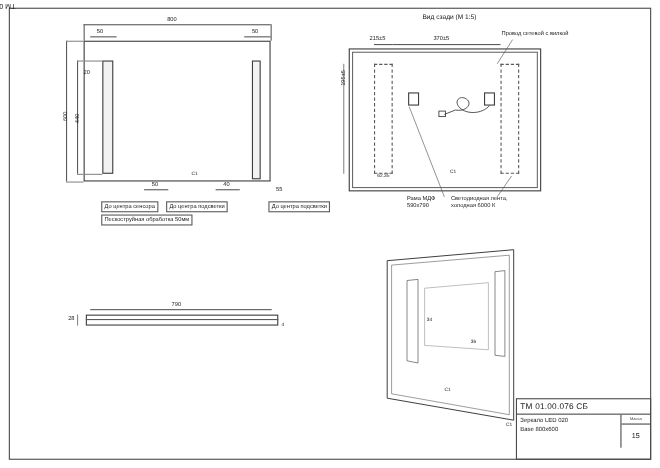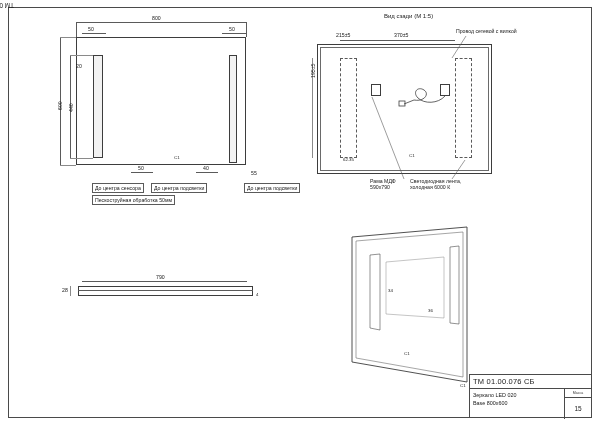--- a/index.html
+++ b/index.html
@@ -70,21 +70,21 @@
   .arrowdim {
     position: absolute;
     height: 0;
     border-top: 1px solid #5a5a5a;
   }
   .titleblock {
     position: absolute;
     right: 8px;
     bottom: 7px;
     width: 123px;
-    height: 44px;
+    height: 56px;
     border: 1px solid #4a4a4a;
     box-sizing: border-box;
     font-size: 6px;
   }
   .tb-row {
     border-bottom: 1px solid #4a4a4a;
     box-sizing: border-box;
     padding: 2px 3px;
     height: 14px;
     display: flex;

